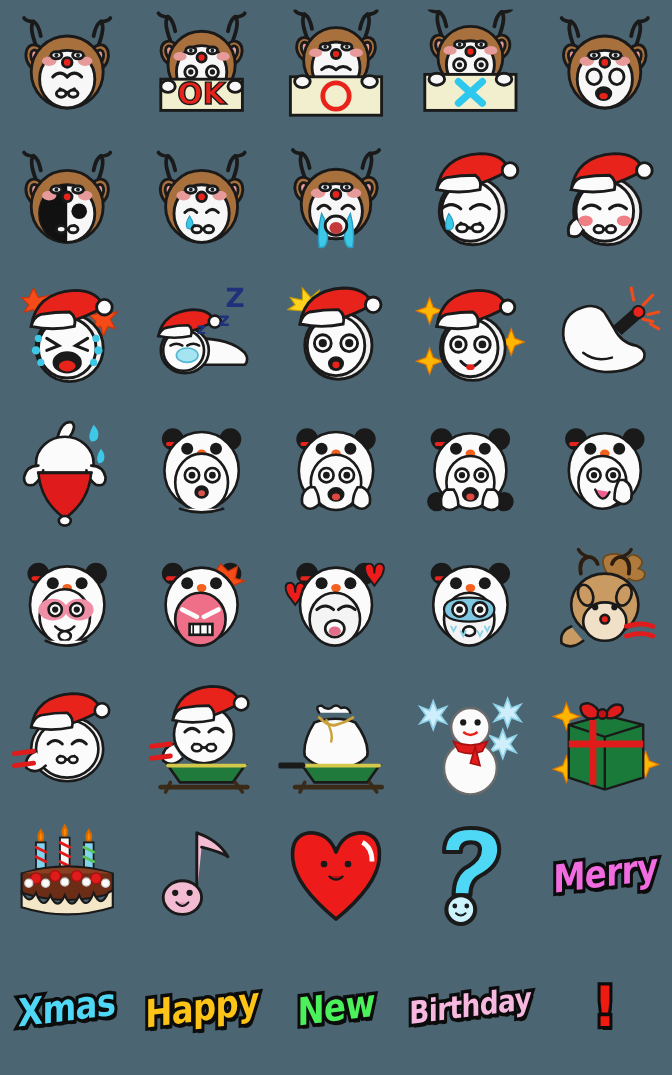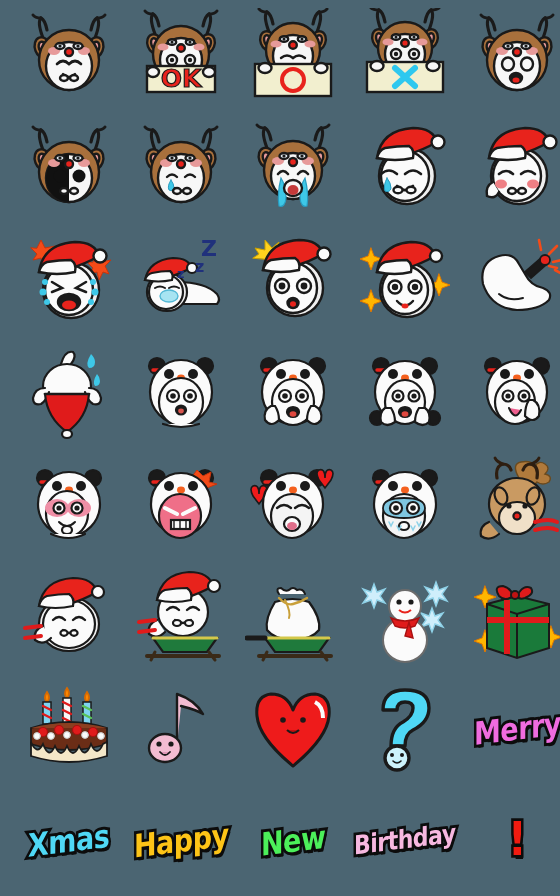--- a/index.html
+++ b/index.html
@@ -8,21 +8,20 @@
     background: #4b6572;
     font-family: "Liberation Sans", sans-serif;
     overflow: hidden;
   }
   #sheet {
     width: 560px; height: 672px;
     display: grid;
     grid-template-columns: repeat(5, 112px);
     grid-template-rows: repeat(8, 112px);
     background: #4b6572;
-    padding-left: 13px;
   }
   .cell {
     width: 112px; height: 112px;
     display: flex; align-items: center; justify-content: center;
     position: relative;
   }
   .art { position: relative; width: 96px; height: 96px; }
   .art svg { display: block; width: 96px; height: 96px; }
   .txt {
     font-family: "DejaVu Sans", sans-serif;

